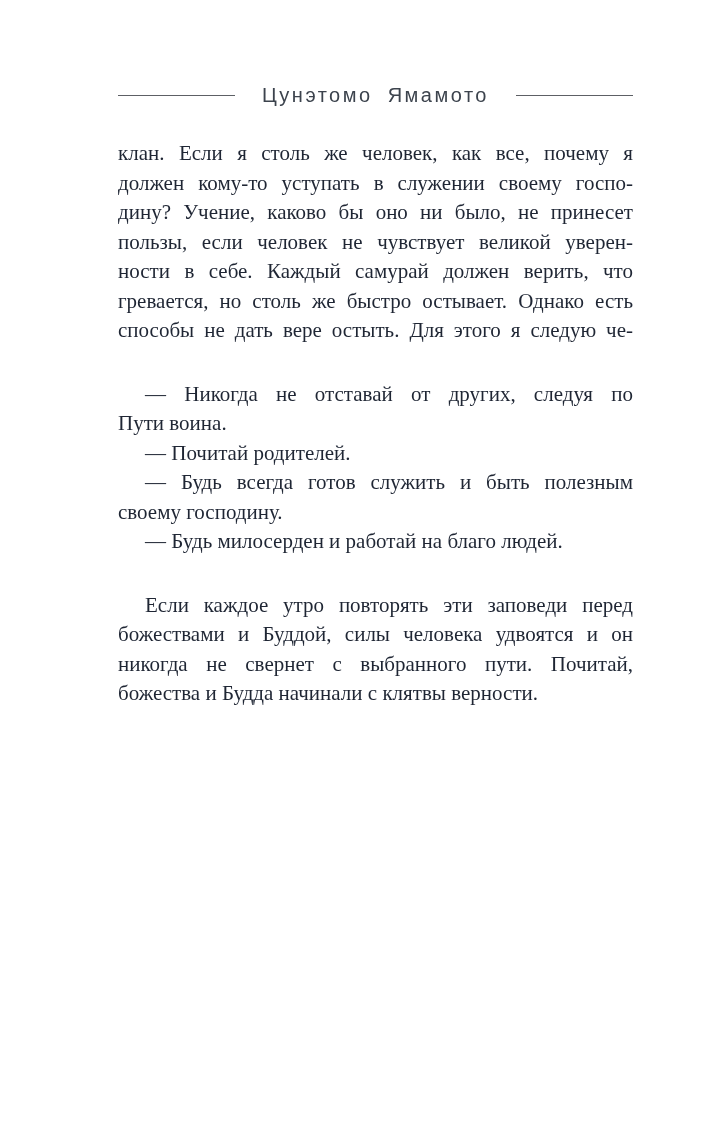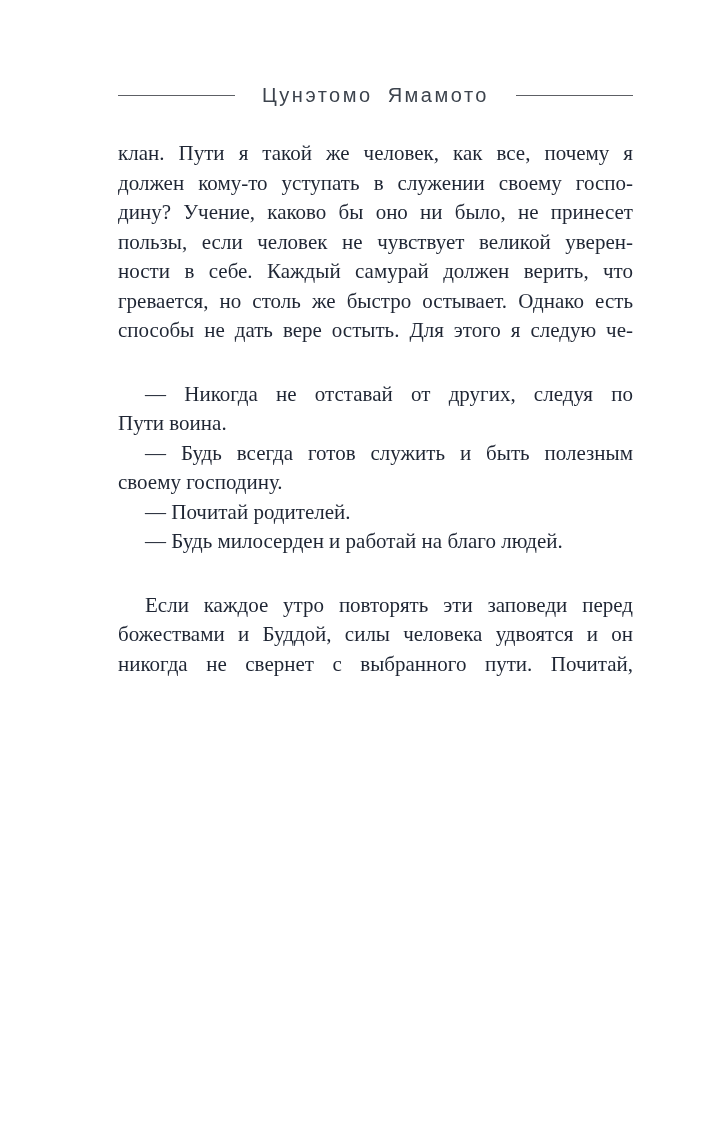--- a/index.html
+++ b/index.html
@@ -74,41 +74,42 @@
 
 <div class="page">
   <header class="running-head">
     <span class="rule"></span>
     <span class="running-title">Цунэтомо Ямамото</span>
     <span class="rule"></span>
   </header>
 
   <main class="text-block">
       <div class="para">
-        <div class="line">клан. Пути я такой же человек, как все, почему я</div>
+        <div class="line">клан. Если я столь же человек, как все, почему я</div>
         <div class="line">должен кому-то уступать в служении своему госпо-</div>
         <div class="line">дину? Учение, каково бы оно ни было, не принесет</div>
         <div class="line">пользы, если человек не чувствует великой уверен-</div>
         <div class="line">ности в себе. Каждый самурай должен верить, что</div>
         <div class="line">гревается, но столь же быстро остывает. Однако есть</div>
         <div class="line">способы не дать вере остыть. Для этого я следую че-</div>
       </div>
       <div class="para gap">
         <div class="line indent">— Никогда не отставай от других, следуя по</div>
         <div class="line last">Пути воина.</div>
       </div>
       <div class="para">
+        <div class="line last indent">— Почитай родителей.</div>
+      </div>
+      <div class="para">
         <div class="line indent">— Будь всегда готов служить и быть полезным</div>
         <div class="line last">своему господину.</div>
-      </div>
-      <div class="para">
-        <div class="line last indent">— Почитай родителей.</div>
       </div>
       <div class="para">
         <div class="line last indent">— Будь милосерден и работай на благо людей.</div>
       </div>
       <div class="para gap">
         <div class="line indent">Если каждое утро повторять эти заповеди перед</div>
         <div class="line">божествами и Буддой, силы человека удвоятся и он</div>
         <div class="line">никогда не свернет с выбранного пути. Почитай,</div>
+        <div class="line last">божества и Будда начинали с клятвы верности.</div>
       </div>
     </main>
 </div>
 
 </body></html>

